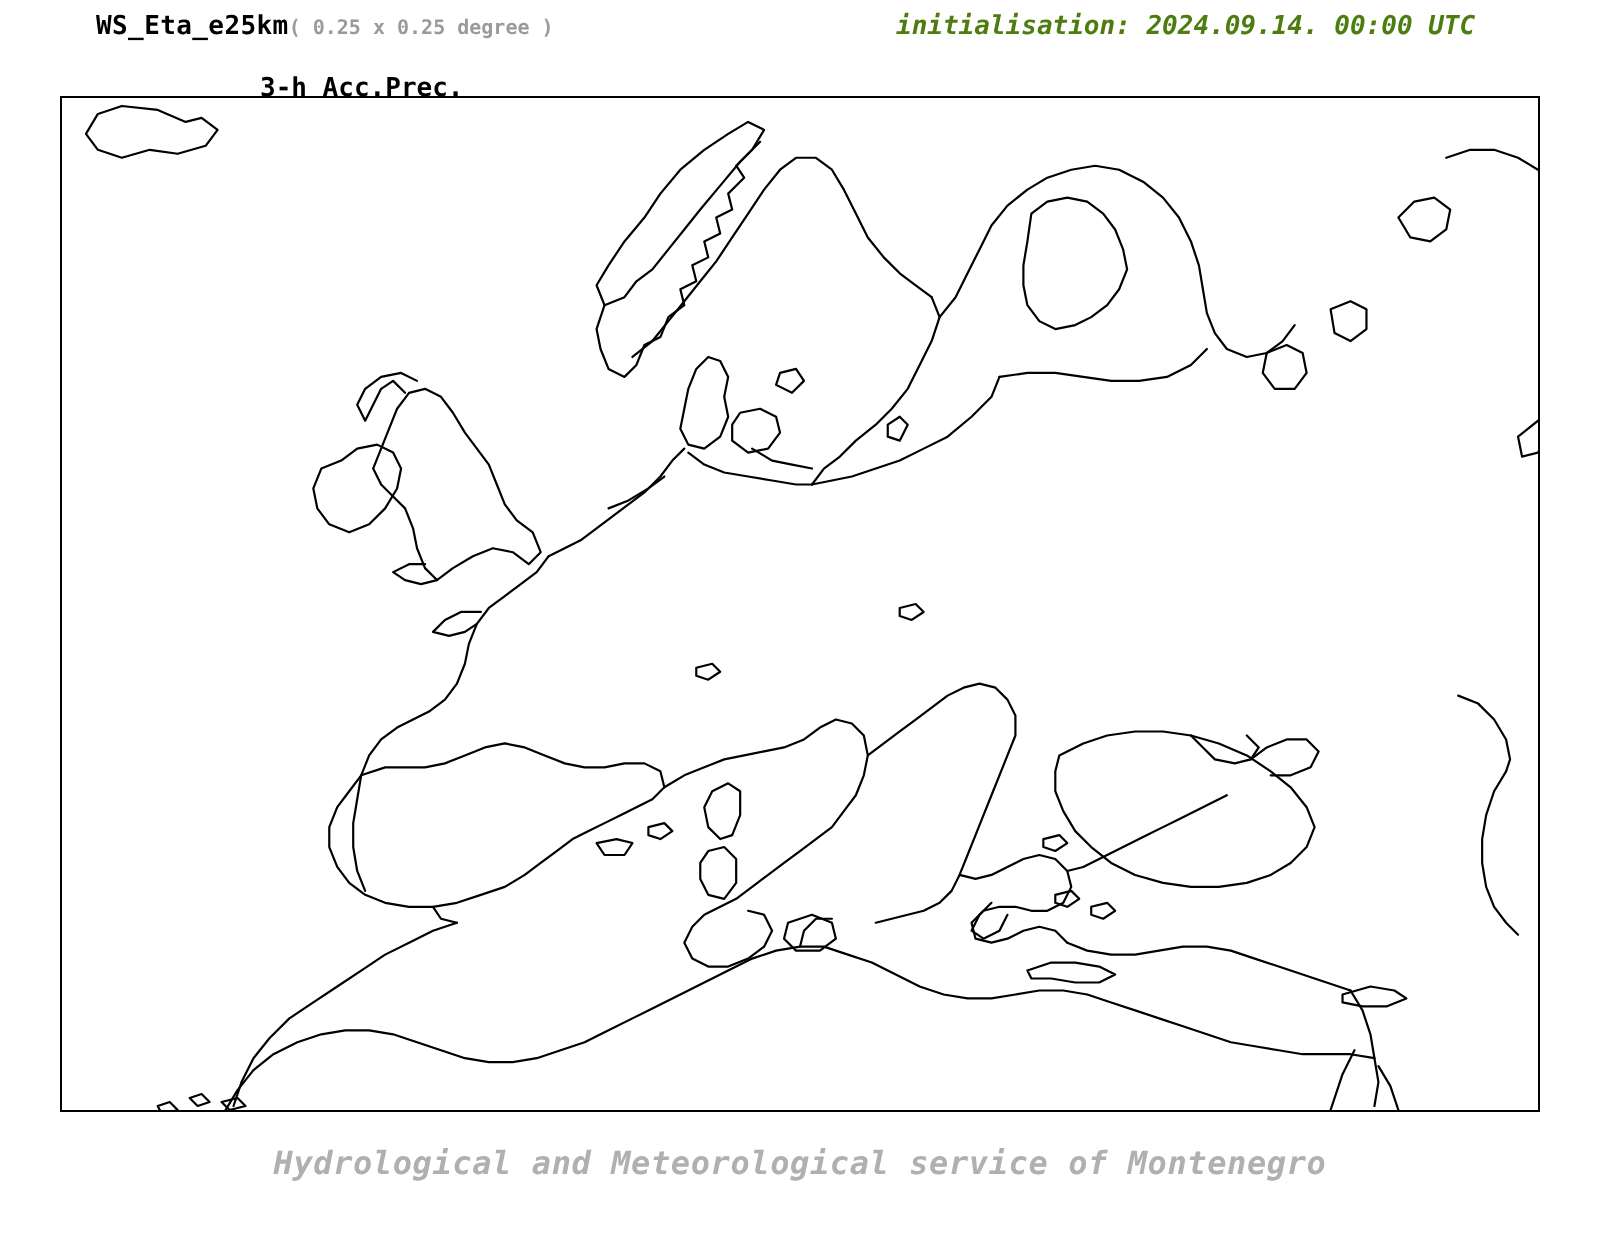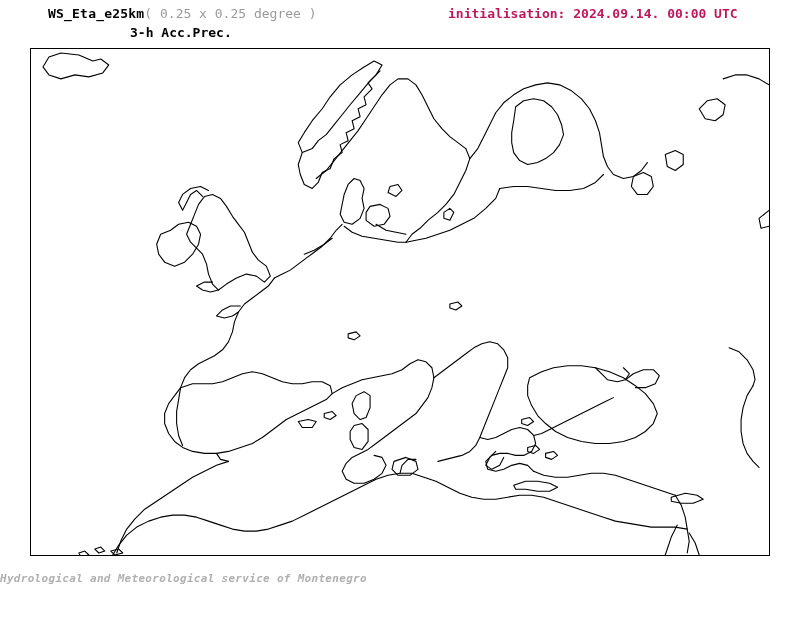--- a/index.html
+++ b/index.html
@@ -30,39 +30,40 @@
     width: 340px;
   }
   .model-line {
     font-size: 13px;
     font-weight: bold;
     color: #000000;
     letter-spacing: 0.2px;
     white-space: nowrap;
   }
   .model-res {
-    font-size: 13px;
-    font-weight: normal;
+    font-size: 10px;
+    font-weight: bold;
     color: #9a9a9a;
     letter-spacing: 0px;
     text-align: right;
   }
   .param-line {
     font-size: 13px;
     font-weight: bold;
     color: #000000;
-    margin-top: 4px;
+    margin-top: 16px;
     margin-left: 82px;
     white-space: nowrap;
   }
   .init-line, .valid-line {
     font-size: 13px;
     font-weight: bold;
-    color: #be185d;
+    color: #4d7c0f;
     white-space: nowrap;
+    font-style: italic;
   }
   .valid-line { margin-top: 4px; }
 
   
   #map-frame {
     position: absolute;
     left: 30px;
     top: 48px;
     width: 740px;
     height: 508px;
@@ -76,22 +77,22 @@
     width: 100%;
     height: 100%;
   }
 
   
   .footer {
     position: absolute;
     left: 0;
     top: 572px;
     width: 800px;
-    text-align: left;
-    font-size: 11px;
+    text-align: center;
+    font-size: 16px;
     font-style: italic;
     font-weight: bold;
     color: #b0b0b0;
     letter-spacing: 0.3px;
   }
 </style>
 </head>
 <body>
 
 <div id="page">

